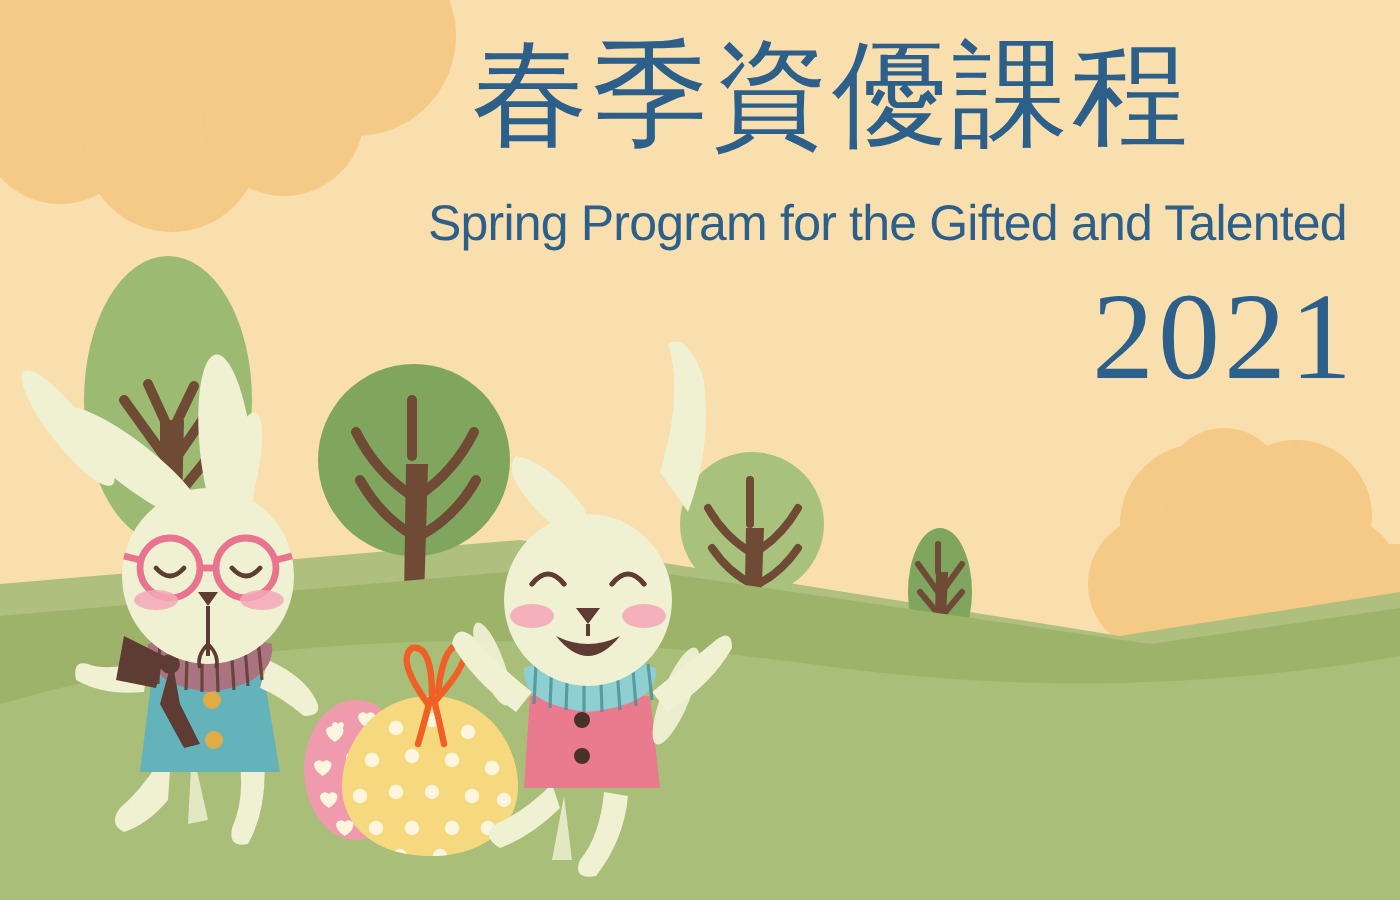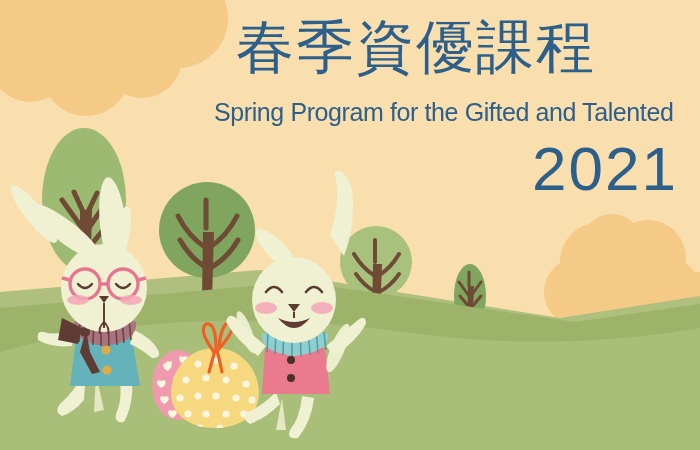--- a/index.html
+++ b/index.html
@@ -53,21 +53,21 @@
     letter-spacing: -0.4px;
     color: #2d5f8b;
     white-space: nowrap;
   }
   #year {
     position: absolute;
     left: 0px;
     top: 138px;
     width: 678px;
     text-align: right;
-    font-family: Liberation Sans, sans-serif;
+    font-family: Liberation Serif, serif;
     font-size: 62px;
     line-height: 1;
     letter-spacing: 2px;
     color: #2d5f8b;
     font-weight: 400;
   }
 </style>
 </head>
 <body>
 

